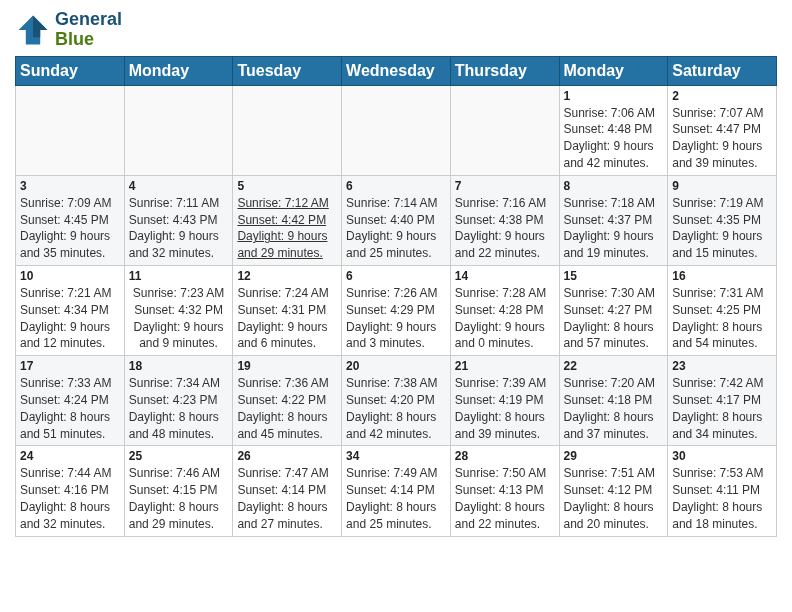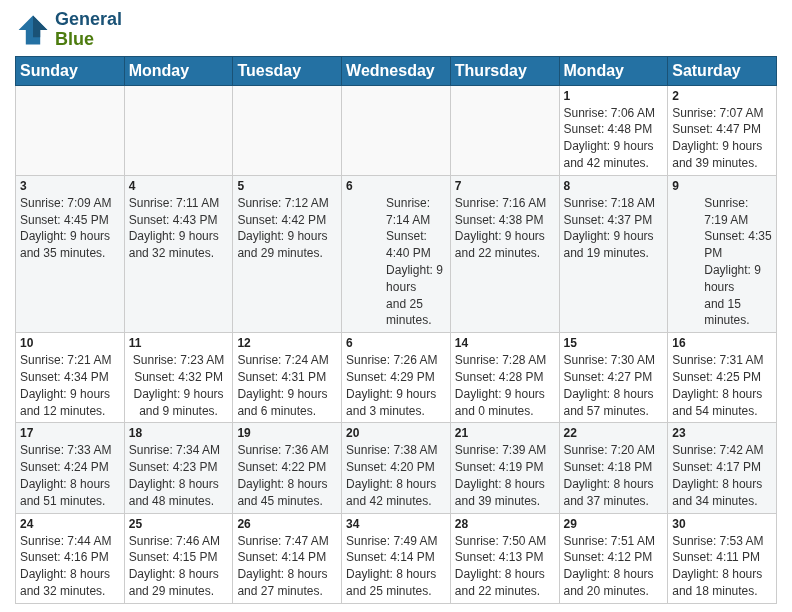--- a/index.html
+++ b/index.html
@@ -158,49 +158,49 @@
           </td>
           <td>
             <span class="day-number">4</span>
             <div class="day-info" style="white-space: pre-line;">Sunrise: 7:11 AM
 Sunset: 4:43 PM
 Daylight: 9 hours
 and 32 minutes.</div>
           </td>
           <td>
             <span class="day-number">5</span>
-            <div class="day-info" style="white-space: pre-line;">Sunrise: 7:12 AM
+            <div class="day-info" style="white-space: pre-line; text-decoration: underline;">Sunrise: 7:12 AM
 Sunset: 4:42 PM
 Daylight: 9 hours
 and 29 minutes.</div>
           </td>
           <td>
             <span class="day-number">6</span>
-            <div class="day-info" style="white-space: pre-line; margin-left: 40px;">Sunrise: 7:14 AM
+            <div class="day-info" style="white-space: pre-line;">Sunrise: 7:14 AM
 Sunset: 4:40 PM
 Daylight: 9 hours
 and 25 minutes.</div>
           </td>
           <td>
             <span class="day-number">7</span>
             <div class="day-info" style="white-space: pre-line;">Sunrise: 7:16 AM
 Sunset: 4:38 PM
 Daylight: 9 hours
 and 22 minutes.</div>
           </td>
           <td>
             <span class="day-number">8</span>
             <div class="day-info" style="white-space: pre-line;">Sunrise: 7:18 AM
 Sunset: 4:37 PM
 Daylight: 9 hours
 and 19 minutes.</div>
           </td>
           <td>
             <span class="day-number">9</span>
-            <div class="day-info" style="white-space: pre-line; margin-left: 32px;">Sunrise: 7:19 AM
+            <div class="day-info" style="white-space: pre-line;">Sunrise: 7:19 AM
 Sunset: 4:35 PM
 Daylight: 9 hours
 and 15 minutes.</div>
           </td>
         </tr>
         <tr>
           <td>
             <span class="day-number">10</span>
             <div class="day-info" style="white-space: pre-line;">Sunrise: 7:21 AM
 Sunset: 4:34 PM

